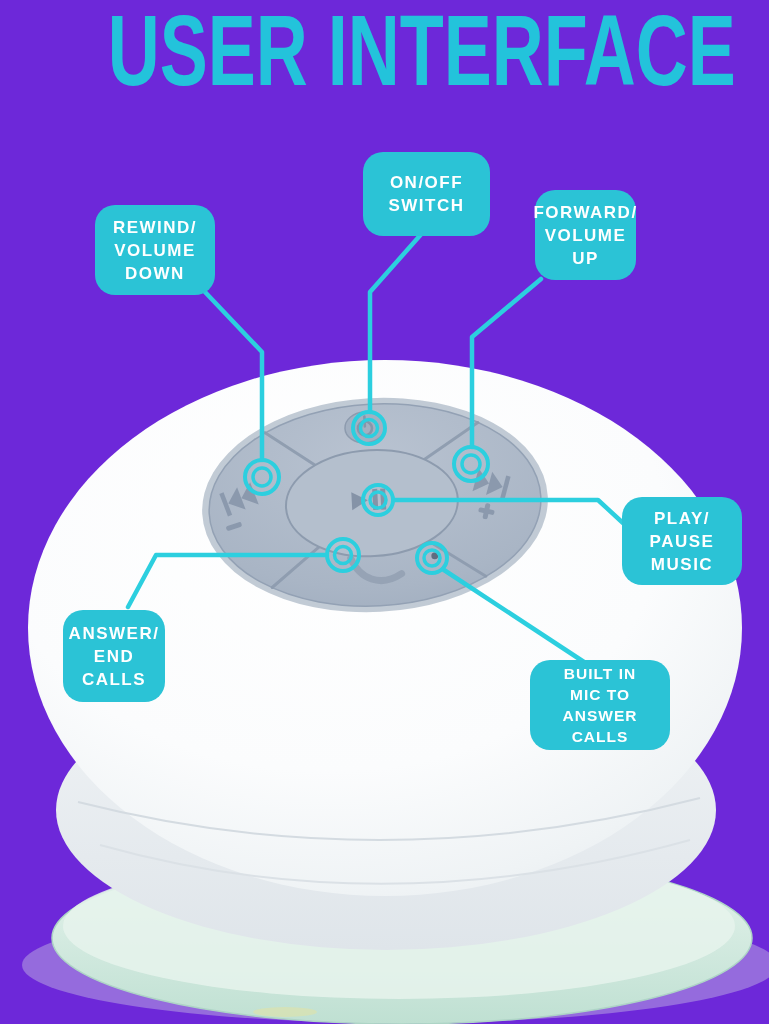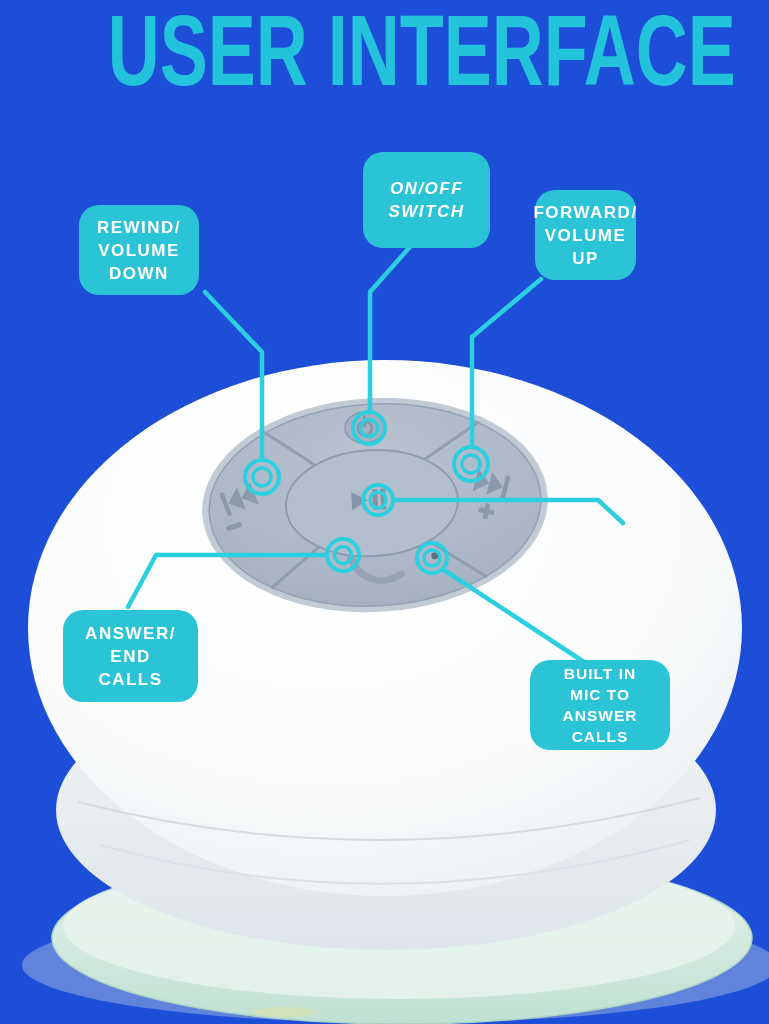--- a/index.html
+++ b/index.html
@@ -1,38 +1,38 @@
 <!DOCTYPE html>
 <html><head>
 <meta charset="utf-8">
 <style>
   html,body{margin:0;padding:0;background:#ffffff;}
   #stage{
     position:relative;width:769px;height:1024px;overflow:hidden;
-    background:#1d4ed8;font-family:"Liberation Sans",sans-serif;
+    background:#6d28d9;font-family:"Liberation Sans",sans-serif;
   }
   #device-svg{position:absolute;left:0;top:0;z-index:1;}
   .page-title{
     position:absolute;left:0;top:0px;width:769px;text-align:center;margin:0;
     font-size:100px;line-height:100px;font-weight:bold;color:#23C3DB;
     transform:scale(0.72,1);transform-origin:50% 0;letter-spacing:0px;
     white-space:nowrap;z-index:3;
   }
   .callout{
     position:absolute;z-index:4;background:#2BC3D6;color:#ffffff;
     border-radius:20px;display:flex;align-items:center;justify-content:center;
     text-align:center;font-weight:bold;font-size:17px;line-height:23px;
     letter-spacing:1.5px;white-space:pre-line;box-sizing:border-box;
   }
   .callout.small{font-size:15.5px;line-height:21px;letter-spacing:1px;}
-  .co-onoff  {left:363px;top:152px;width:127px;height:96px;font-style:italic;}
-  .co-rewind {left:79px; top:205px;width:120px;height:90px;}
+  .co-onoff  {left:363px;top:152px;width:127px;height:84px;}
+  .co-rewind {left:95px; top:205px;width:120px;height:90px;}
   .co-forward{left:535px;top:190px;width:101px;height:90px;}
   .co-play   {left:622px;top:497px;width:120px;height:88px;}
-  .co-answer {left:63px; top:610px;width:135px;height:92px;}
+  .co-answer {left:63px; top:610px;width:102px;height:92px;}
   .co-mic    {left:530px;top:660px;width:140px;height:90px;}
 </style>
 </head>
 <body>
 
 <div id="stage">
 
   <svg id="device-svg" width="769" height="1024" viewBox="0 0 769 1024">
     <defs>
       <radialGradient id="domeGrad" cx="42%" cy="30%" r="85%">
@@ -166,20 +166,23 @@
   <h1 class="page-title">USER INTERFACE</h1>
 
   <div class="callout co-onoff">ON/OFF
 SWITCH</div>
   <div class="callout co-rewind">REWIND/
 VOLUME
 DOWN</div>
   <div class="callout co-forward">FORWARD/
 VOLUME
 UP</div>
+  <div class="callout co-play">PLAY/
+PAUSE
+MUSIC</div>
   <div class="callout co-answer">ANSWER/
 END
 CALLS</div>
   <div class="callout co-mic small">BUILT IN
 MIC TO
 ANSWER
 CALLS</div>
 
 </div>
 

